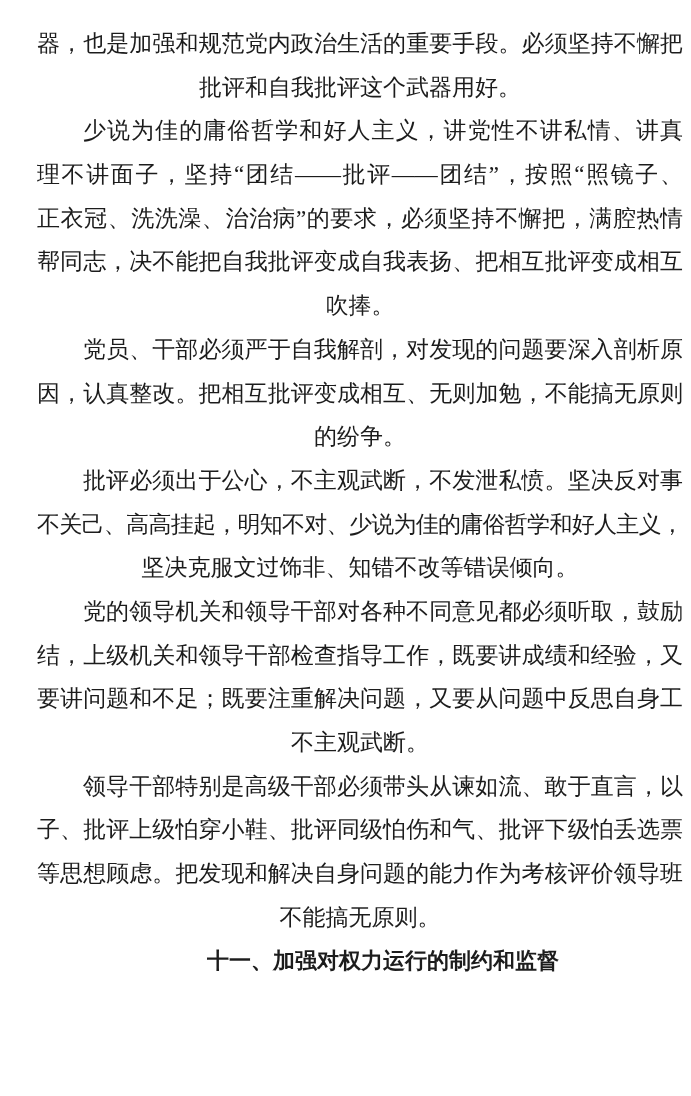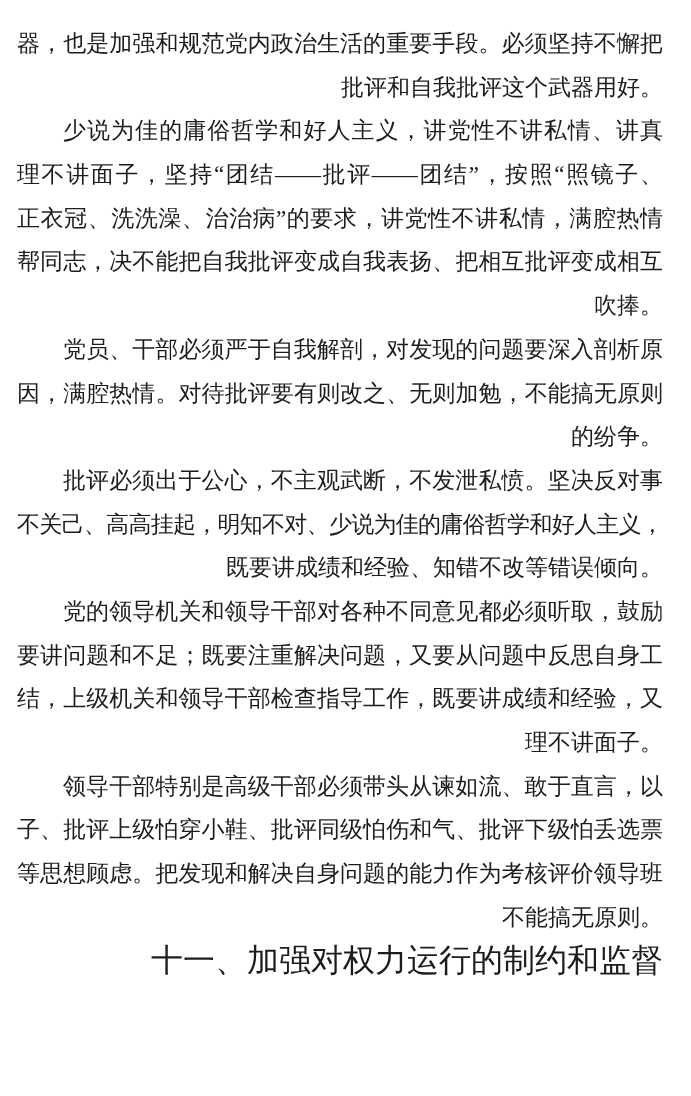--- a/index.html
+++ b/index.html
@@ -11,86 +11,86 @@
     position: relative;
     width: 691px;
     height: 1096px;
     background: #ffffff;
     overflow: hidden;
     font-family: "Liberation Serif", "DejaVu Serif", serif;
     color: #1c1c1c;
   }
   .text-block {
     position: absolute;
-    left: 17px;
+    left: 37px;
     top: 22px;
     width: 646px;
   }
   .para {
     margin: 0;
     padding: 0;
   }
   .line {
     font-size: 23px;
     line-height: 43.7px;
     height: 43.7px;
-    text-align: right;
+    text-align: center;
   }
   .full {
     text-align: justify;
     text-align-last: justify;
   }
   .ind {
     text-indent: 46px;
   }
   .tight {
     letter-spacing: -0.8px;
   }
   .heading {
-    font-weight: 400;
+    font-weight: 700;
     font-family: "Liberation Sans", "DejaVu Sans", sans-serif;
-    font-size: 32px;
+    font-size: 22px;
   }
 </style>
 </head>
 <body>
 
 <div class="page">
   <div class="text-block">
 
     <div class="para">
       <div class="line full">器，也是加强和规范党内政治生活的重要手段。必须坚持不懈把</div>
       <div class="line">批评和自我批评这个武器用好。</div>
     </div>
 
     <div class="para">
       <div class="line full ind">少说为佳的庸俗哲学和好人主义，讲党性不讲私情、讲真</div>
       <div class="line full">理不讲面子，坚持“团结——批评——团结”，按照“照镜子、</div>
-      <div class="line full">正衣冠、洗洗澡、治治病”的要求，讲党性不讲私情，满腔热情</div>
+      <div class="line full">正衣冠、洗洗澡、治治病”的要求，必须坚持不懈把，满腔热情</div>
       <div class="line full">帮同志，决不能把自我批评变成自我表扬、把相互批评变成相互</div>
       <div class="line">吹捧。</div>
     </div>
 
     <div class="para">
       <div class="line full ind">党员、干部必须严于自我解剖，对发现的问题要深入剖析原</div>
-      <div class="line full">因，满腔热情。对待批评要有则改之、无则加勉，不能搞无原则</div>
+      <div class="line full">因，认真整改。把相互批评变成相互、无则加勉，不能搞无原则</div>
       <div class="line">的纷争。</div>
     </div>
 
     <div class="para">
       <div class="line full ind">批评必须出于公心，不主观武断，不发泄私愤。坚决反对事</div>
       <div class="line full tight">不关己、高高挂起，明知不对、少说为佳的庸俗哲学和好人主义，</div>
-      <div class="line">既要讲成绩和经验、知错不改等错误倾向。</div>
+      <div class="line">坚决克服文过饰非、知错不改等错误倾向。</div>
     </div>
 
     <div class="para">
       <div class="line full ind">党的领导机关和领导干部对各种不同意见都必须听取，鼓励</div>
+      <div class="line full">结，上级机关和领导干部检查指导工作，既要讲成绩和经验，又</div>
       <div class="line full">要讲问题和不足；既要注重解决问题，又要从问题中反思自身工</div>
-      <div class="line full">结，上级机关和领导干部检查指导工作，既要讲成绩和经验，又</div>
-      <div class="line">理不讲面子。</div>
+      <div class="line">不主观武断。</div>
     </div>
 
     <div class="para">
       <div class="line full ind">领导干部特别是高级干部必须带头从谏如流、敢于直言，以</div>
       <div class="line full">子、批评上级怕穿小鞋、批评同级怕伤和气、批评下级怕丢选票</div>
       <div class="line full">等思想顾虑。把发现和解决自身问题的能力作为考核评价领导班</div>
       <div class="line">不能搞无原则。</div>
     </div>
 
     <div class="line heading ind">十一、加强对权力运行的制约和监督</div>

